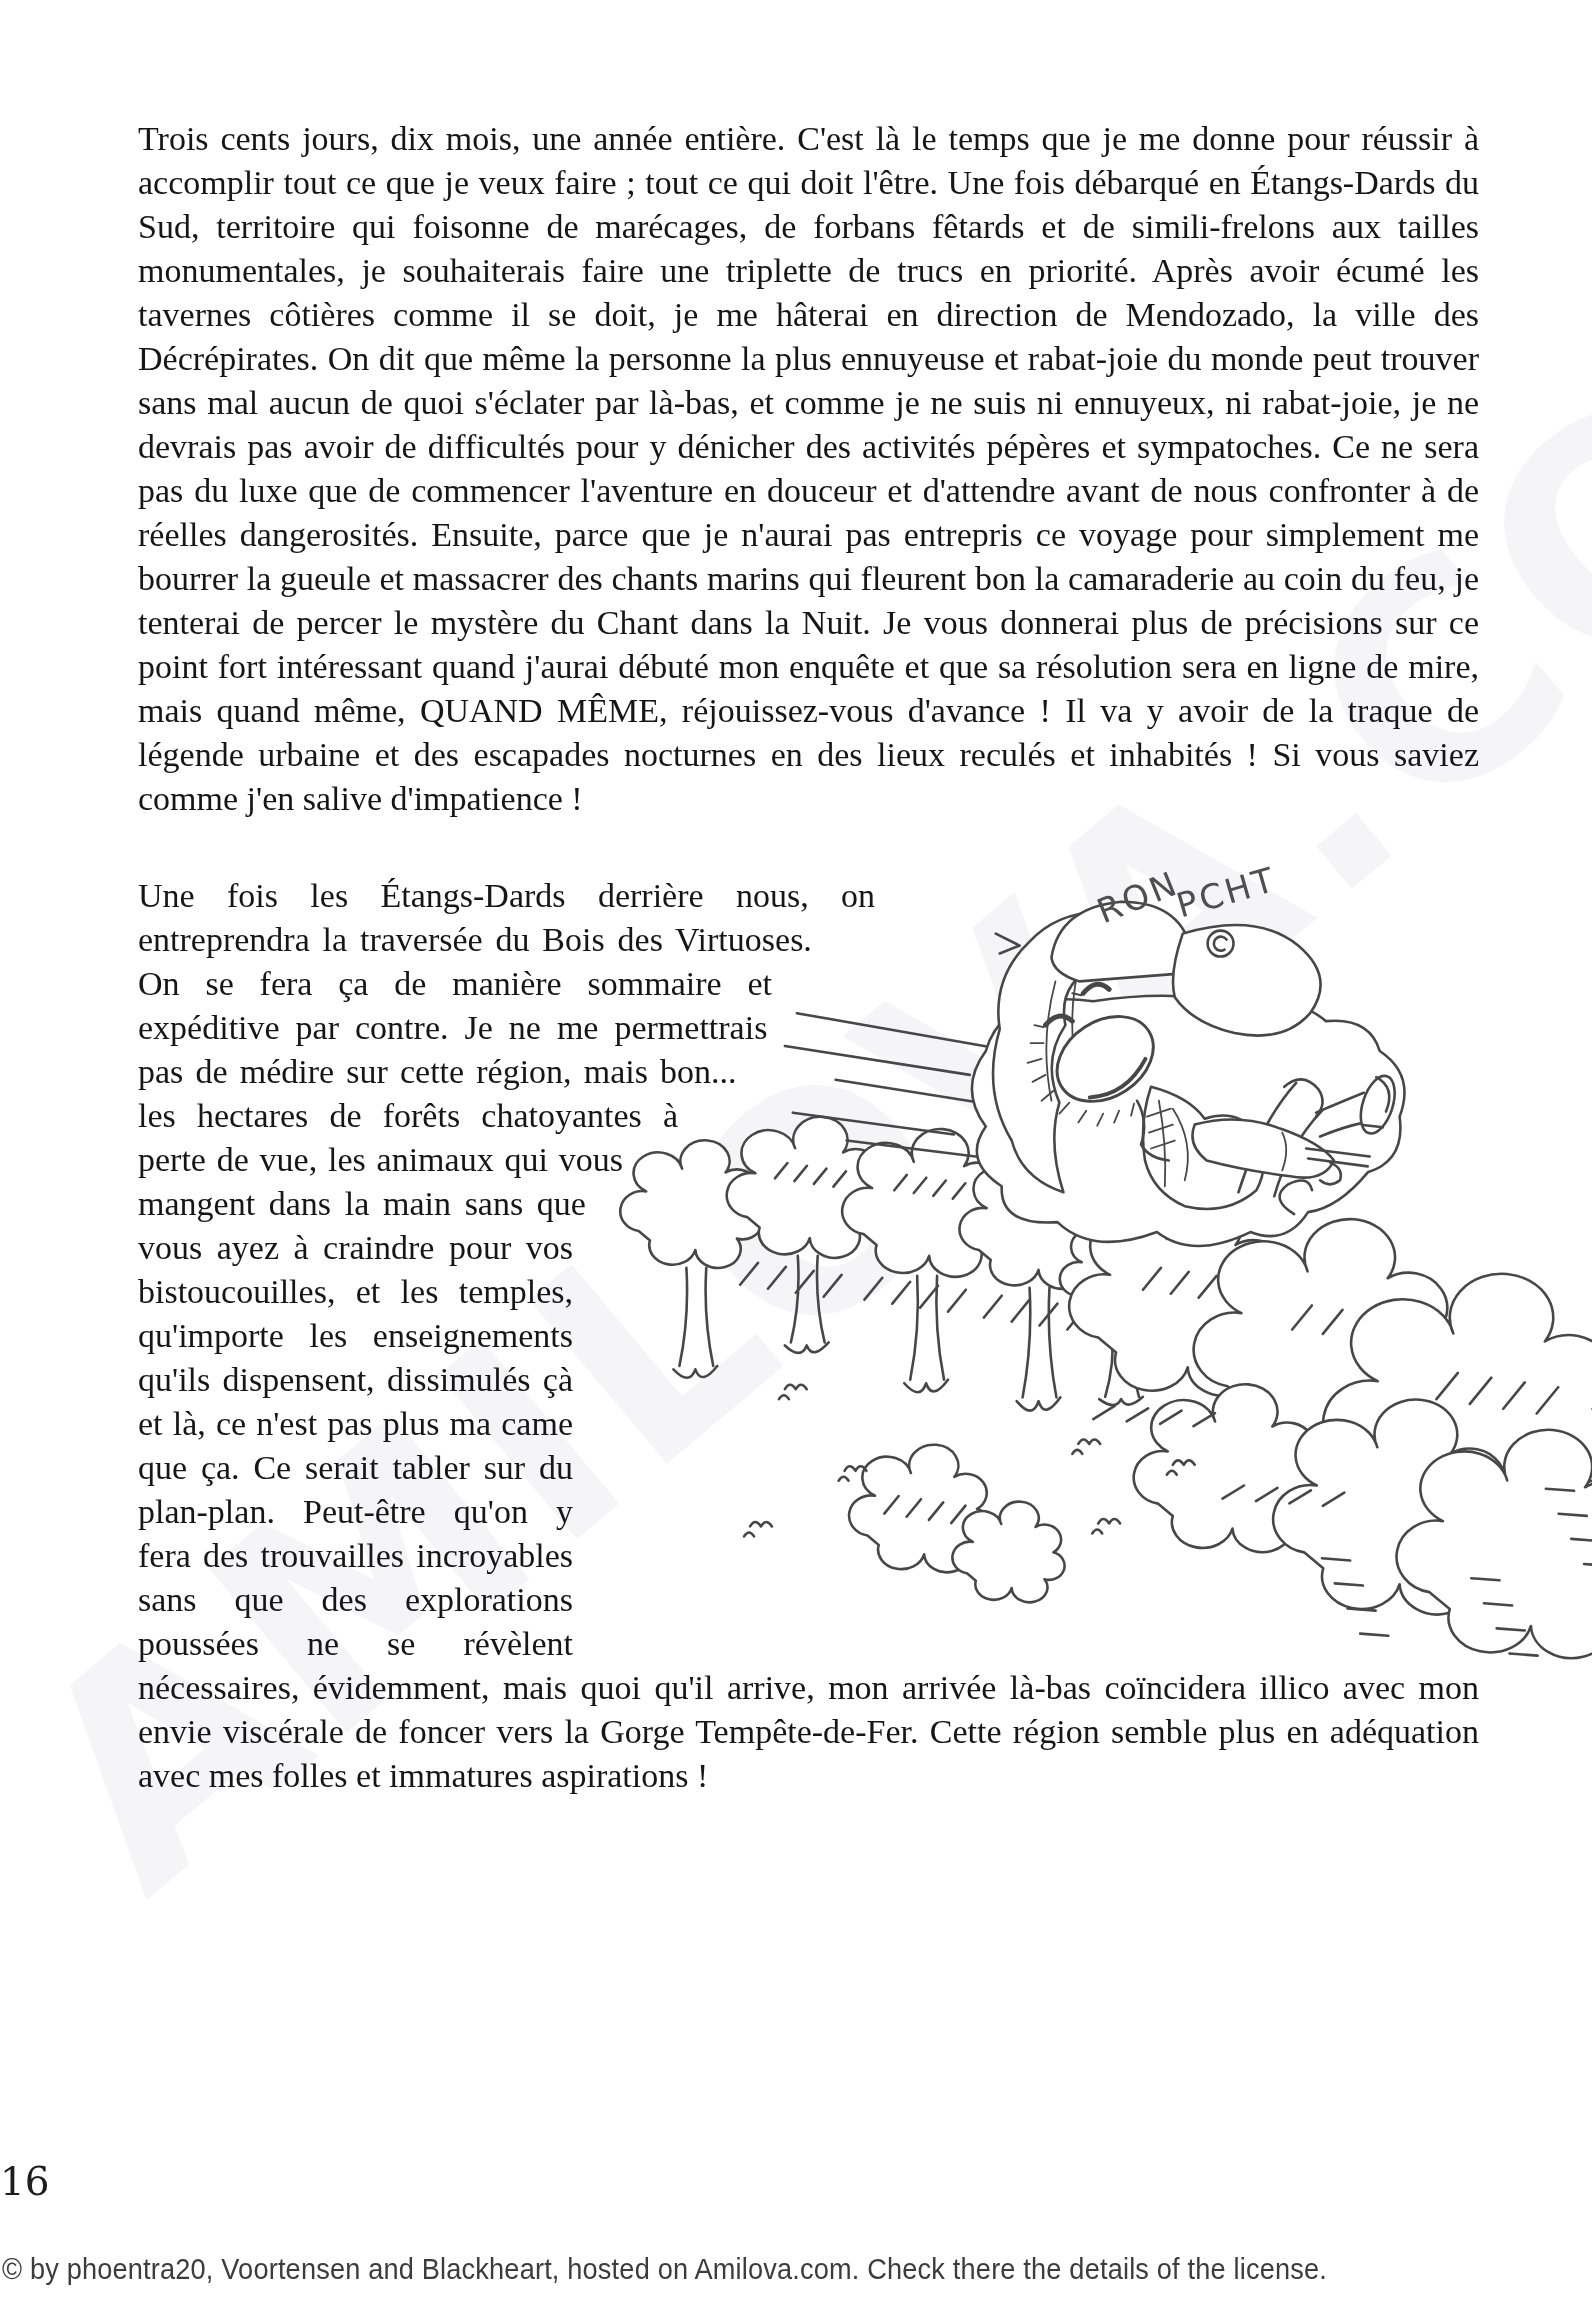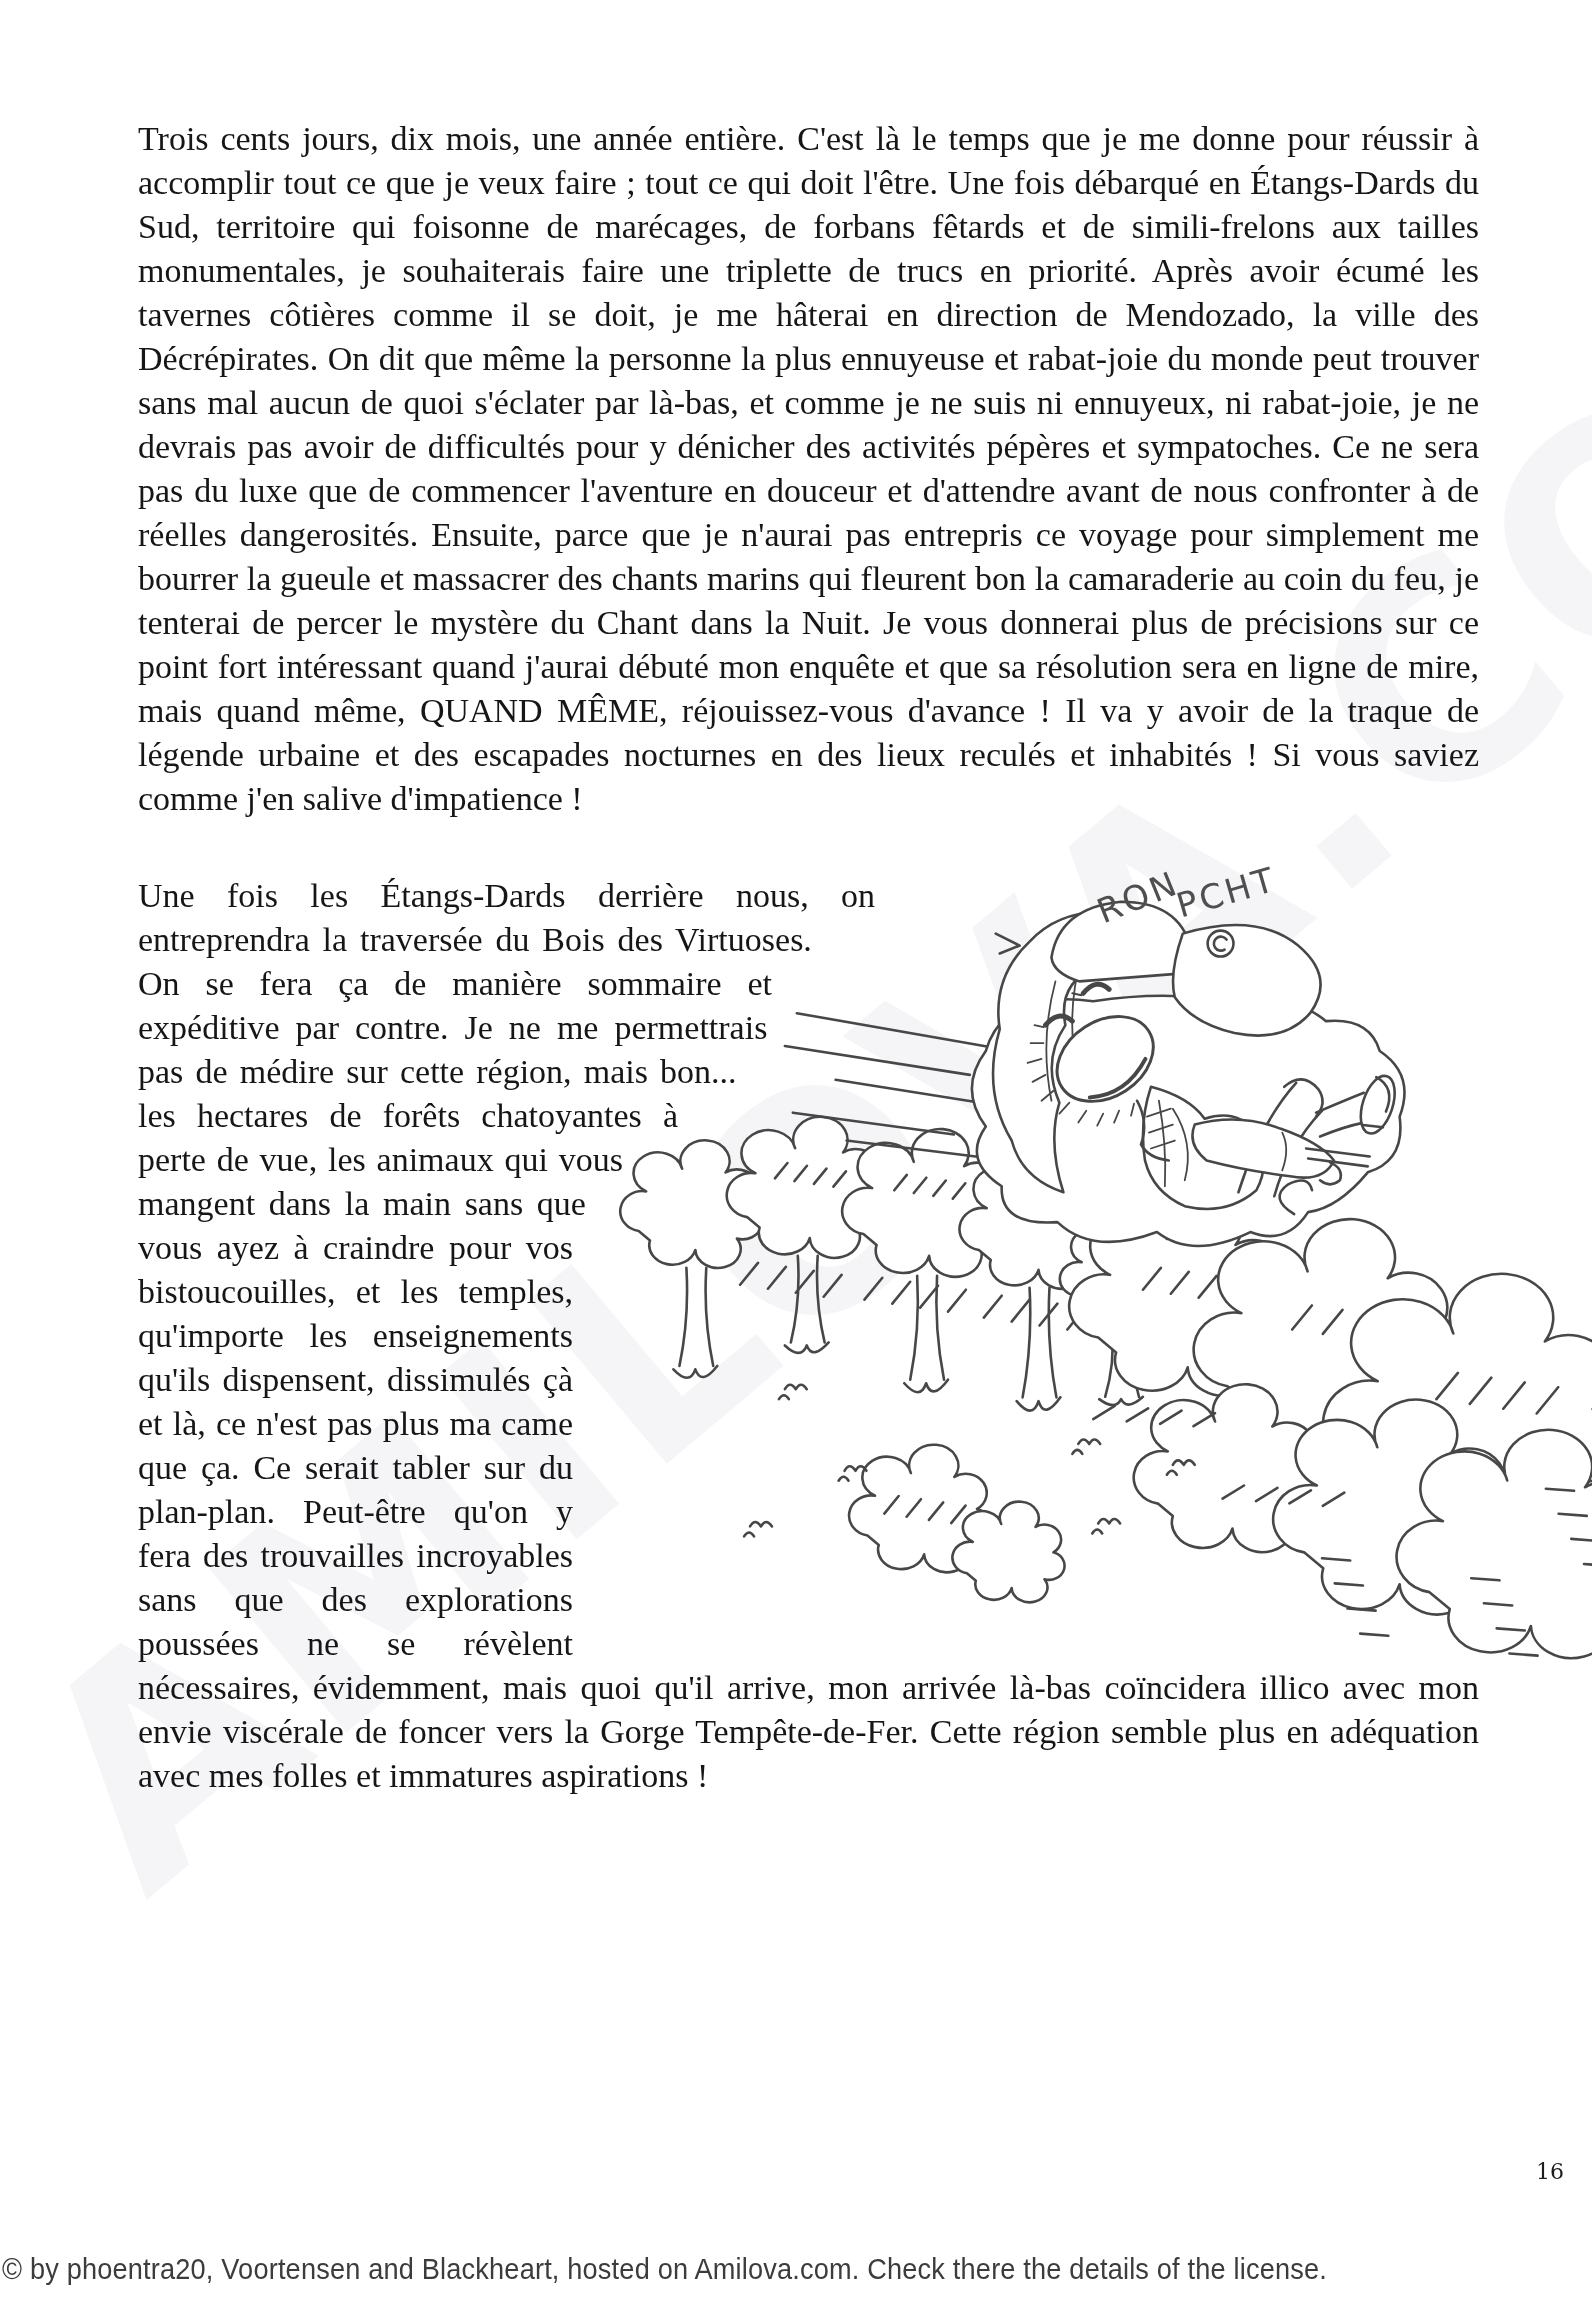--- a/index.html
+++ b/index.html
@@ -56,23 +56,23 @@
   .sfx-text{
     font-family:"DejaVu Sans", sans-serif;
     font-size:34px;
     letter-spacing:3px;
     fill:#4f4f4f;
   }
   .page-number{
     position:absolute;
     left:0;top:2159px;
     width:1564px;
-    text-align:right;
+    text-align:left;
     font-family:"DejaVu Serif", serif;
-    font-size:22px;
+    font-size:39px;
     color:#1d1d1d;
     z-index:1;
   }
   .license-footer{
     position:absolute;
     left:2px;top:2252px;
     font-family:"Liberation Sans", sans-serif;
     font-size:30px;
     letter-spacing:0.2px;
     color:#3c3c3c;

